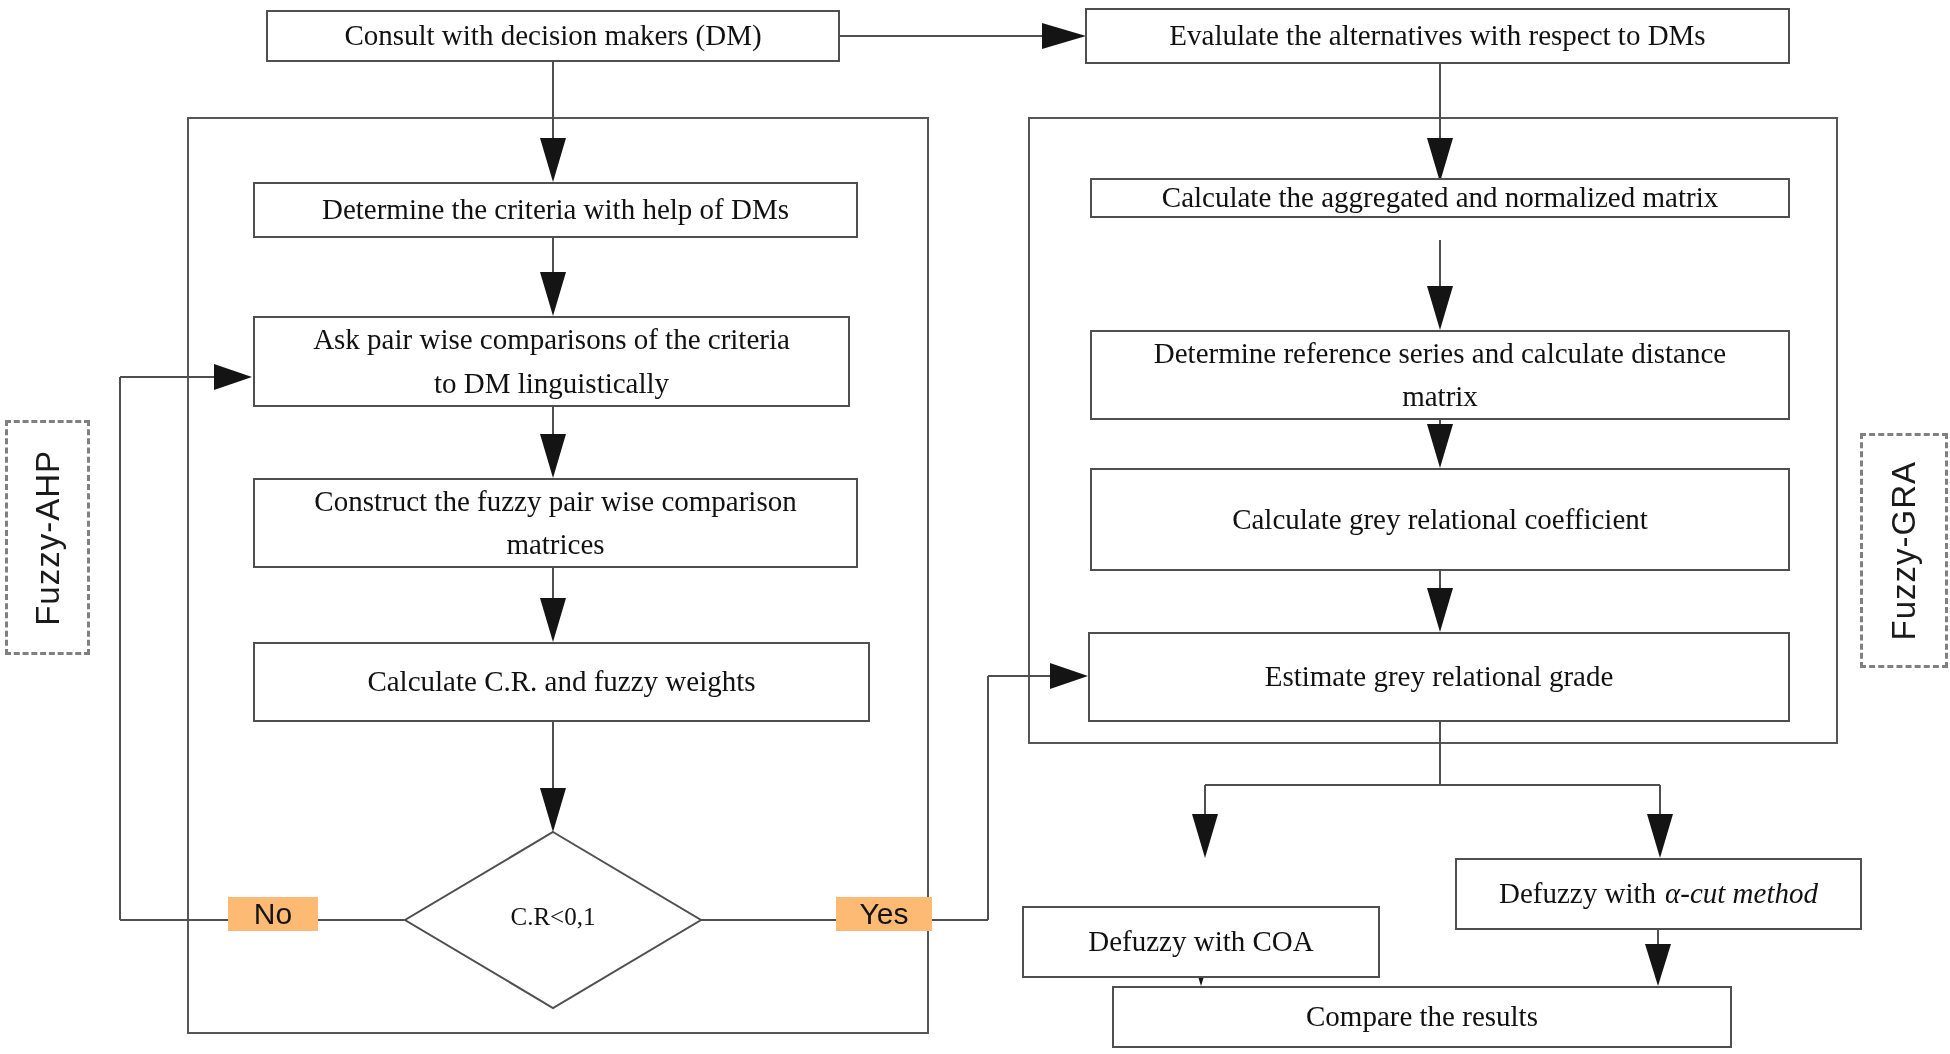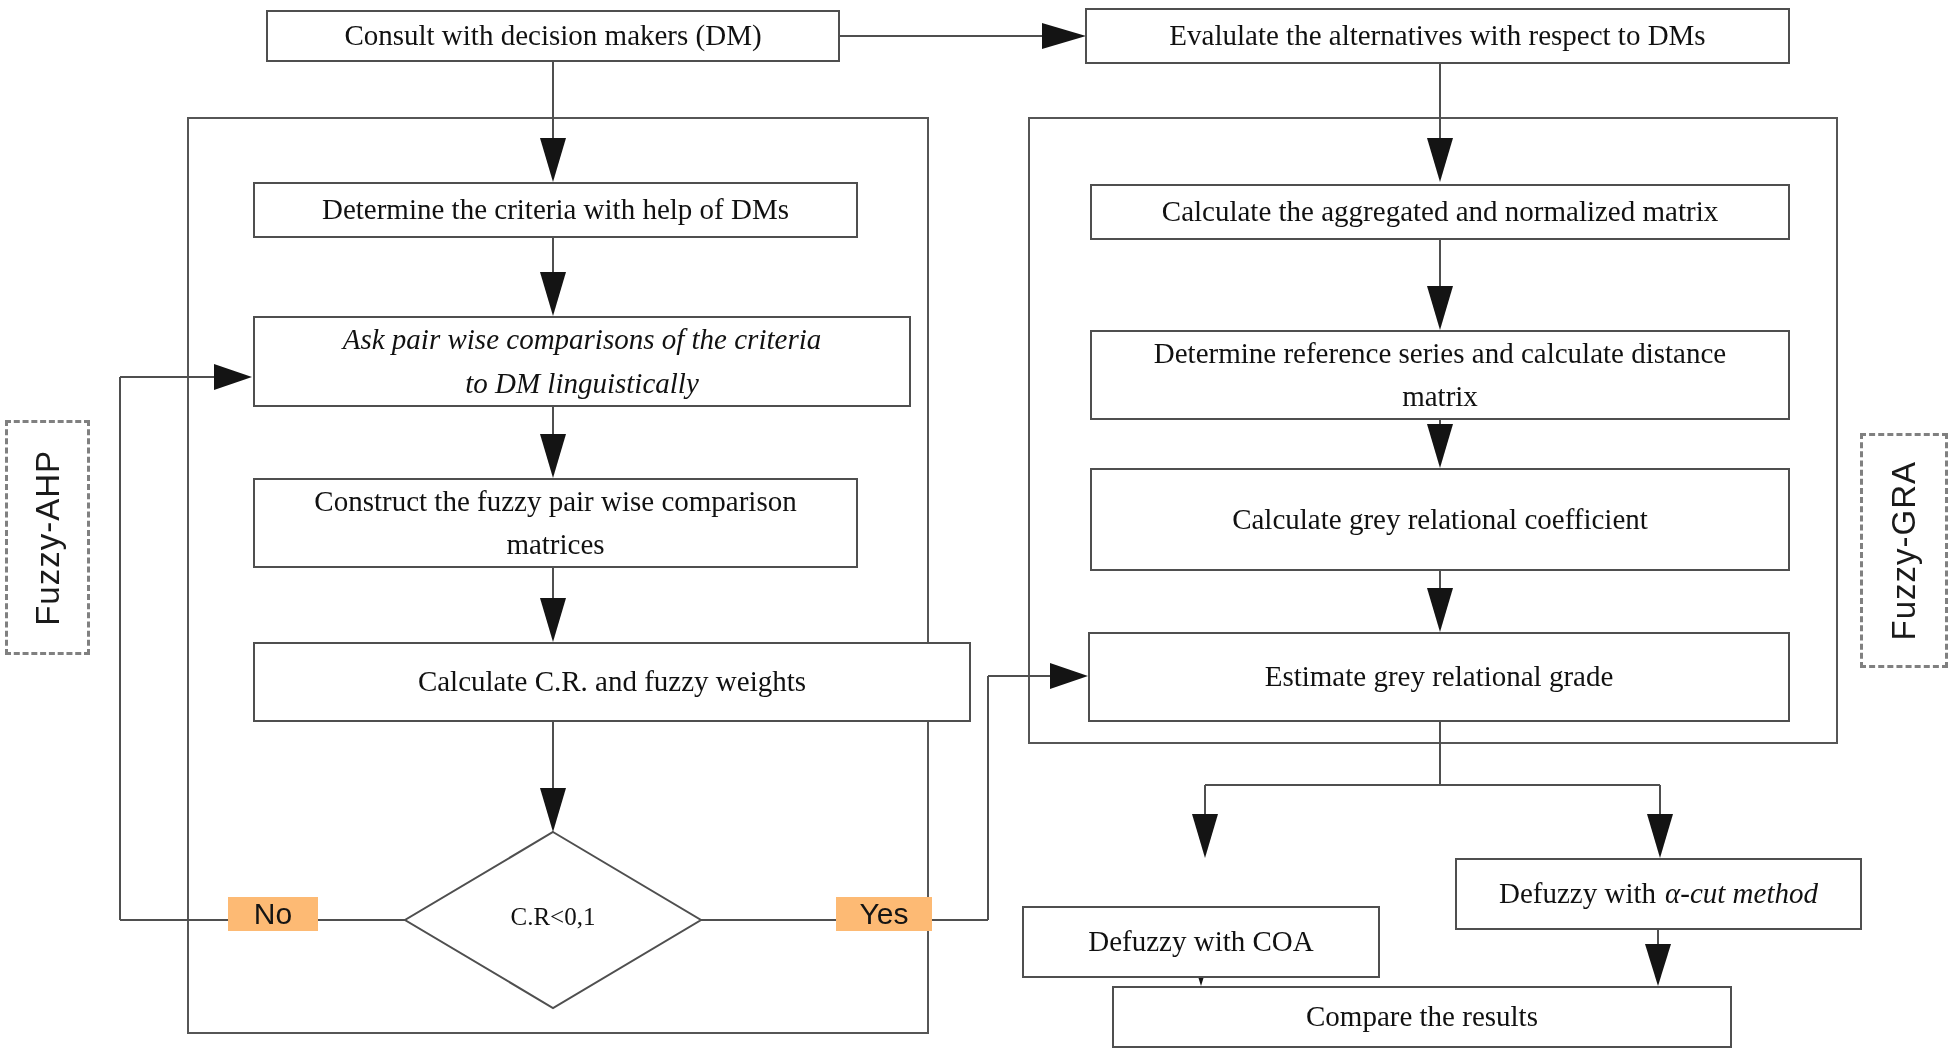--- a/index.html
+++ b/index.html
@@ -79,29 +79,29 @@
       <polygon points="1645,944 1671,944 1658,986"></polygon>
     </g>
   </svg>
 
   <div class="node" style="left:266px; top:10px; width:574px; height:52px;">Consult with decision makers (DM)</div>
 
   <div class="node" style="left:1085px; top:8px; width:705px; height:56px;">Evalulate the alternatives with respect to DMs</div>
 
   <div class="node" style="left:253px; top:182px; width:605px; height:56px;">Determine the criteria with help of DMs</div>
 
-  <div class="node" style="left:253px; top:316px; width:658px; height:91px;font-style:italic;">Ask pair wise comparisons of the criteria
+  <div class="node" style="left:253px; top:316px; width:597px; height:91px;">Ask pair wise comparisons of the criteria
 to DM linguistically</div>
 
   <div class="node" style="left:253px; top:478px; width:605px; height:90px;">Construct the fuzzy pair wise comparison
 matrices</div>
 
-  <div class="node" style="left:253px; top:642px; width:718px; height:80px;">Calculate C.R. and fuzzy weights</div>
+  <div class="node" style="left:253px; top:642px; width:617px; height:80px;">Calculate C.R. and fuzzy weights</div>
 
-  <div class="node" style="left:1090px; top:184px; width:700px; height:56px;">Calculate the aggregated and normalized matrix</div>
+  <div class="node" style="left:1090px; top:178px; width:700px; height:40px;">Calculate the aggregated and normalized matrix</div>
 
   <div class="node" style="left:1090px; top:330px; width:700px; height:90px;">Determine reference series and calculate distance
 matrix</div>
 
   <div class="node" style="left:1090px; top:468px; width:700px; height:103px;">Calculate grey relational coefficient</div>
 
   <div class="node" style="left:1088px; top:632px; width:702px; height:90px;">Estimate grey relational grade</div>
 
   <div class="node" style="left:1022px; top:858px; width:358px; height:72px;margin-top:48px;">Defuzzy with COA</div>
 

